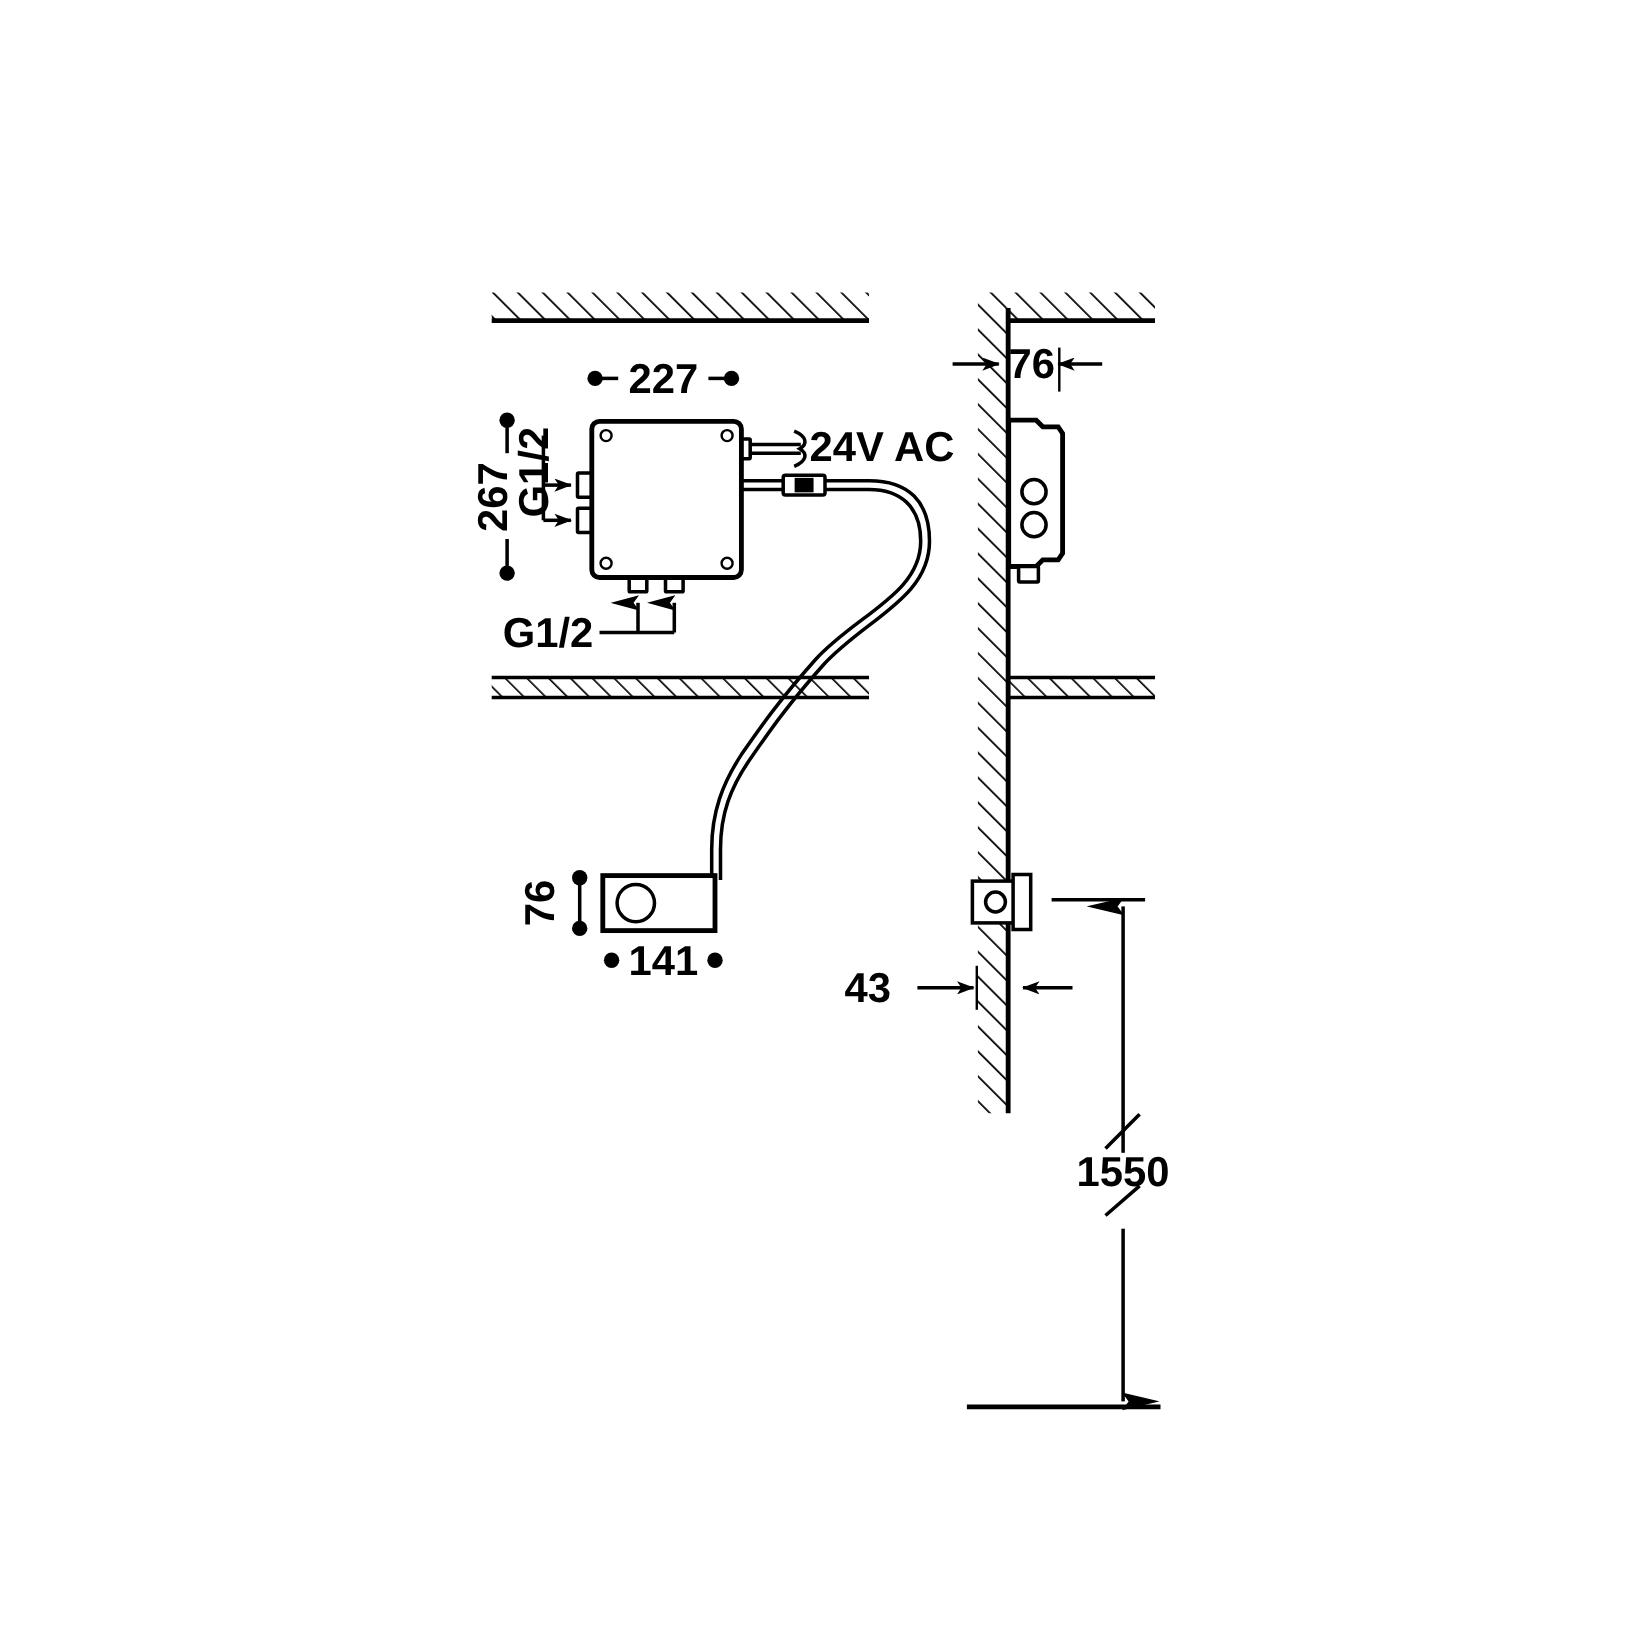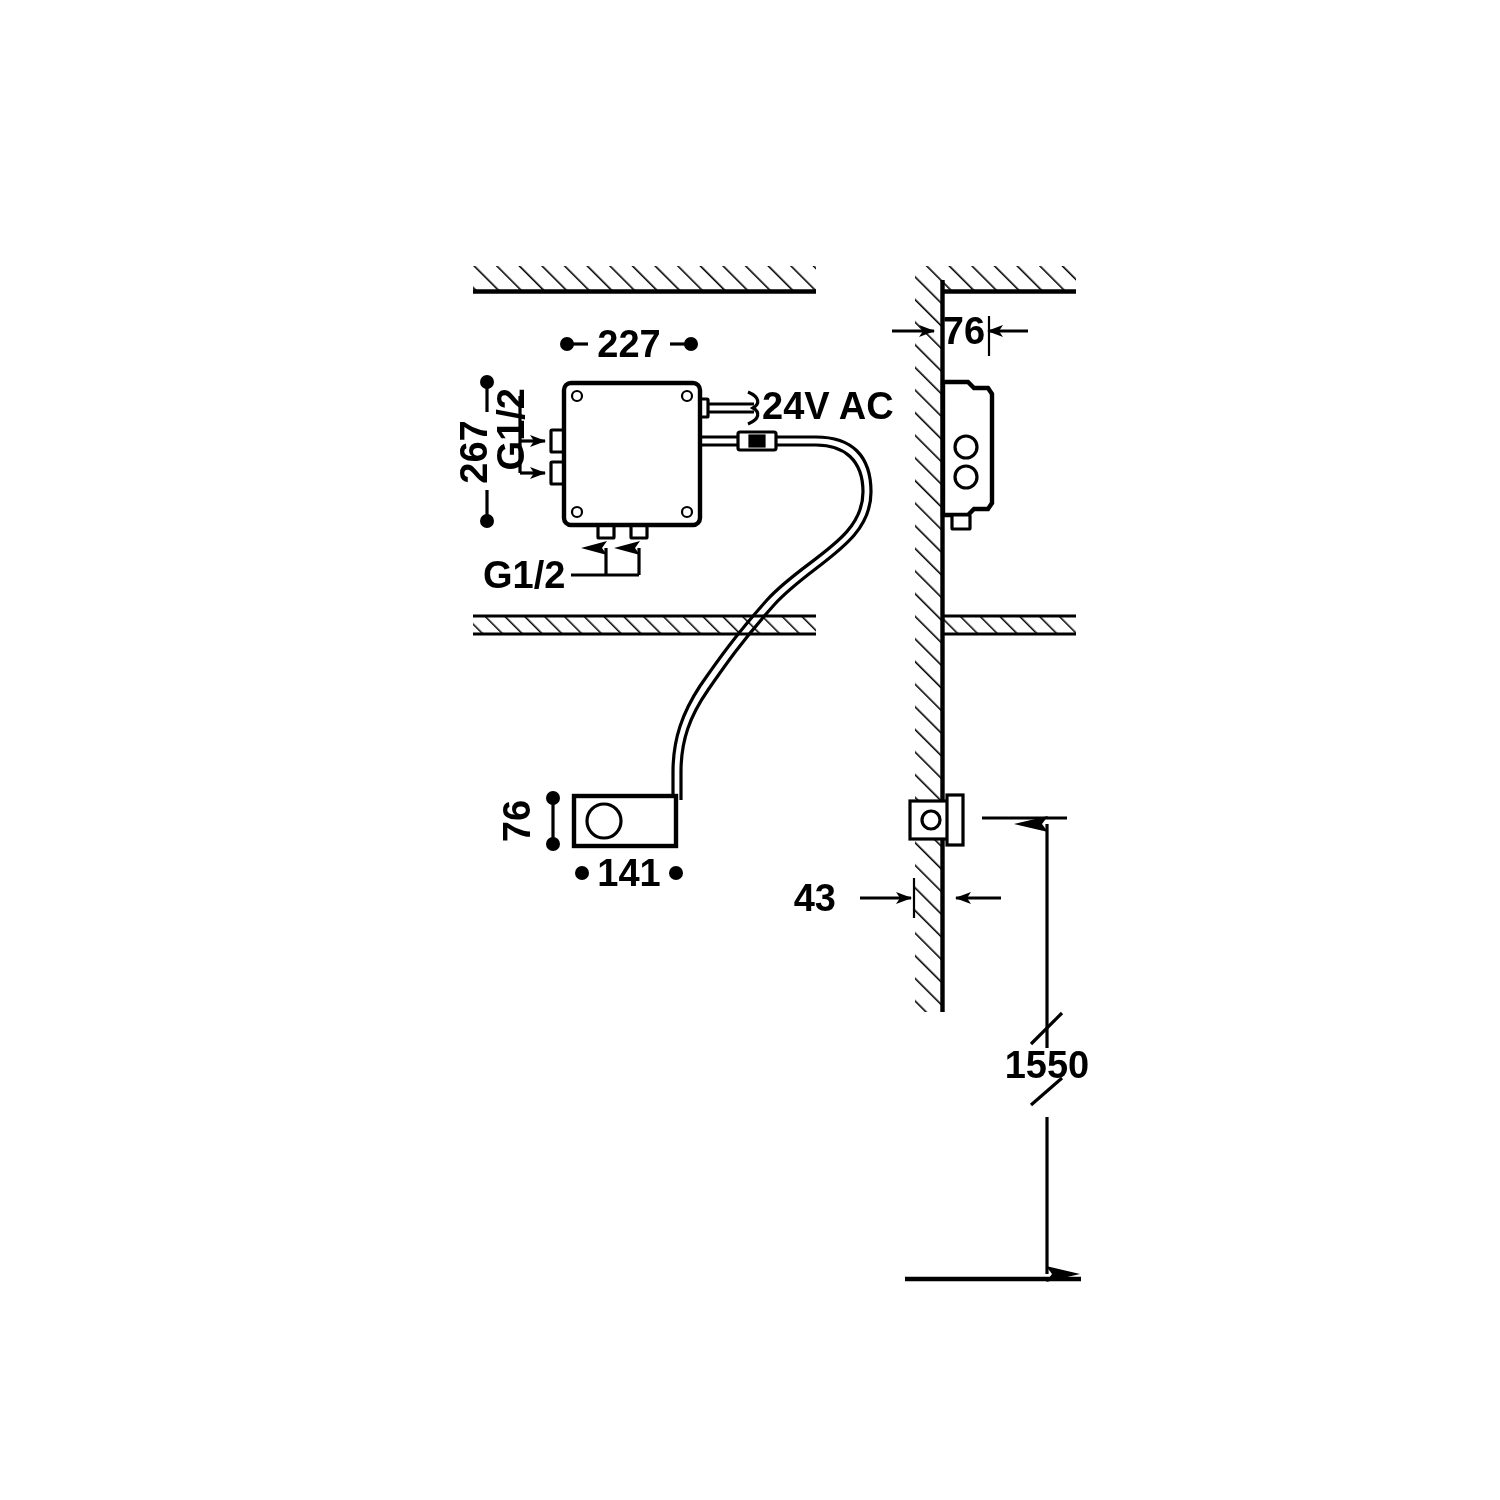--- a/index.html
+++ b/index.html
@@ -11,21 +11,20 @@
     width: 1500px;
     height: 1500px;
     font-family: "Liberation Sans", sans-serif;
     overflow: hidden;
   }
   #drawing-root {
     position: relative;
     width: 1194px;
     height: 1500px;
     background: #ffffff;
-    margin-left: 26px;
   }
   svg.sheet {
     display: block;
     width: 1500px;
     height: 1500px;
   }
   .dimtext {
     font-family: "Liberation Sans", sans-serif;
     font-weight: bold;
     font-size: 38px;

